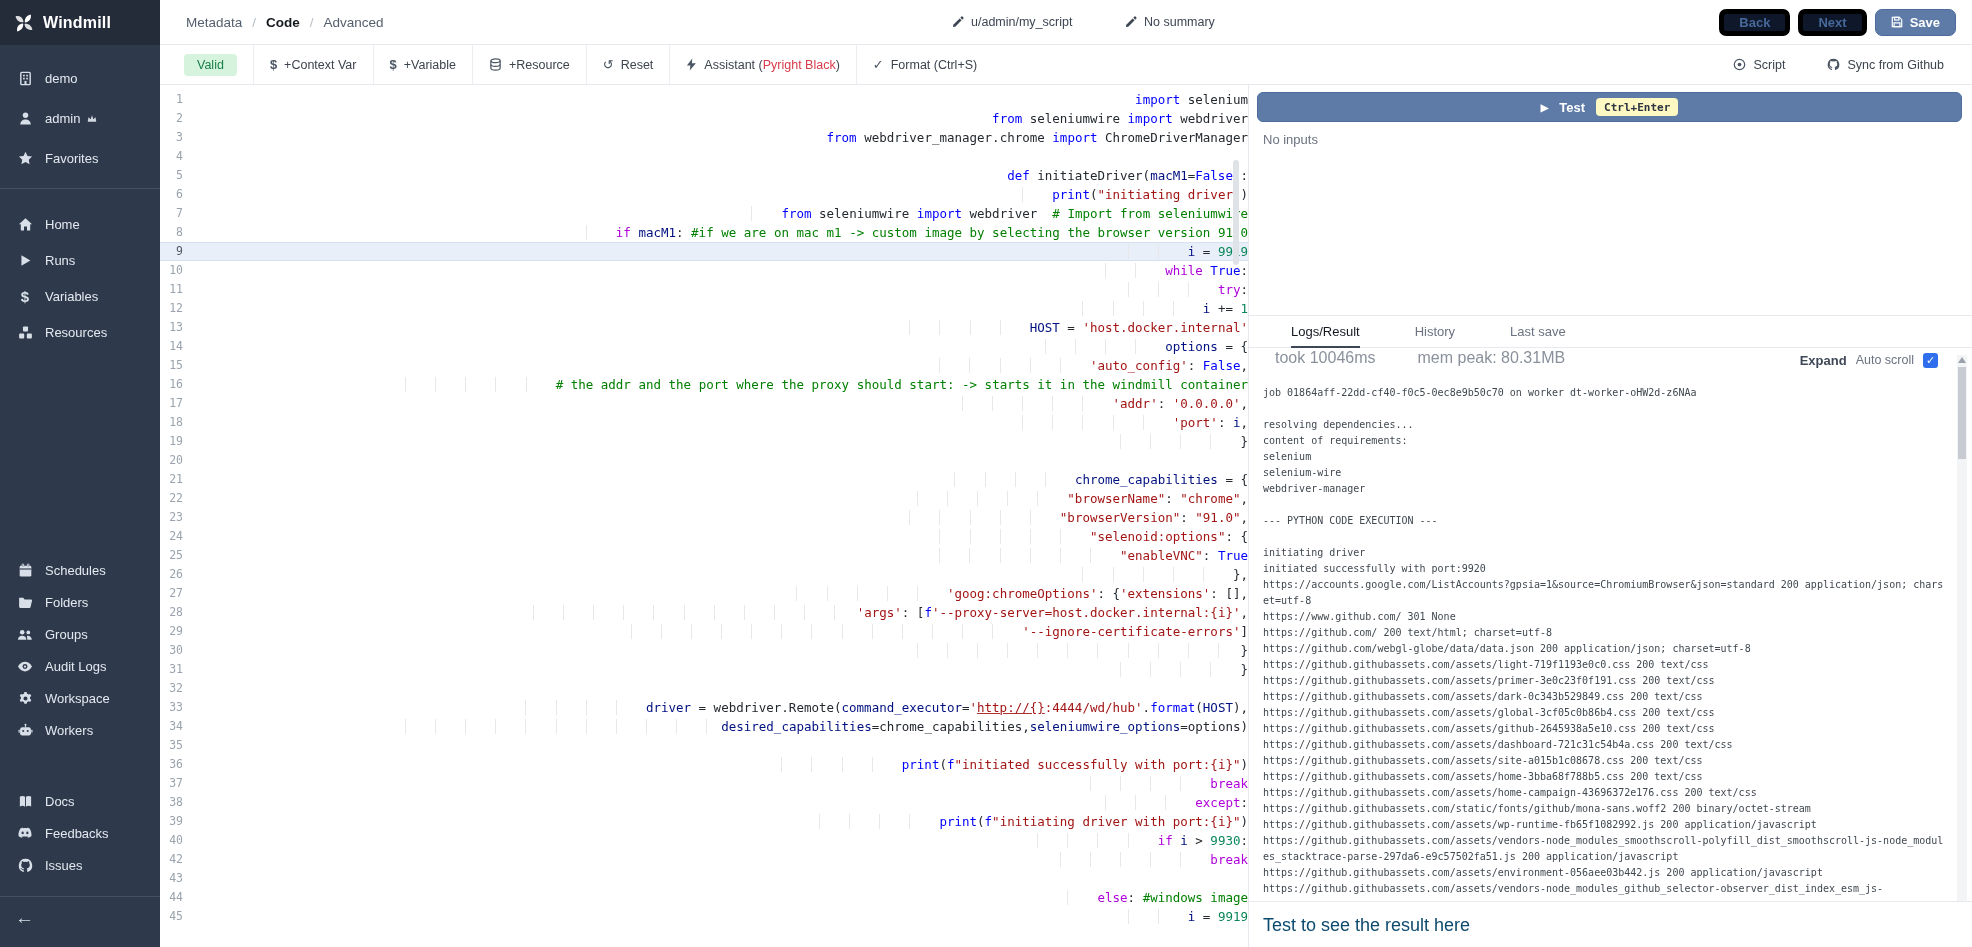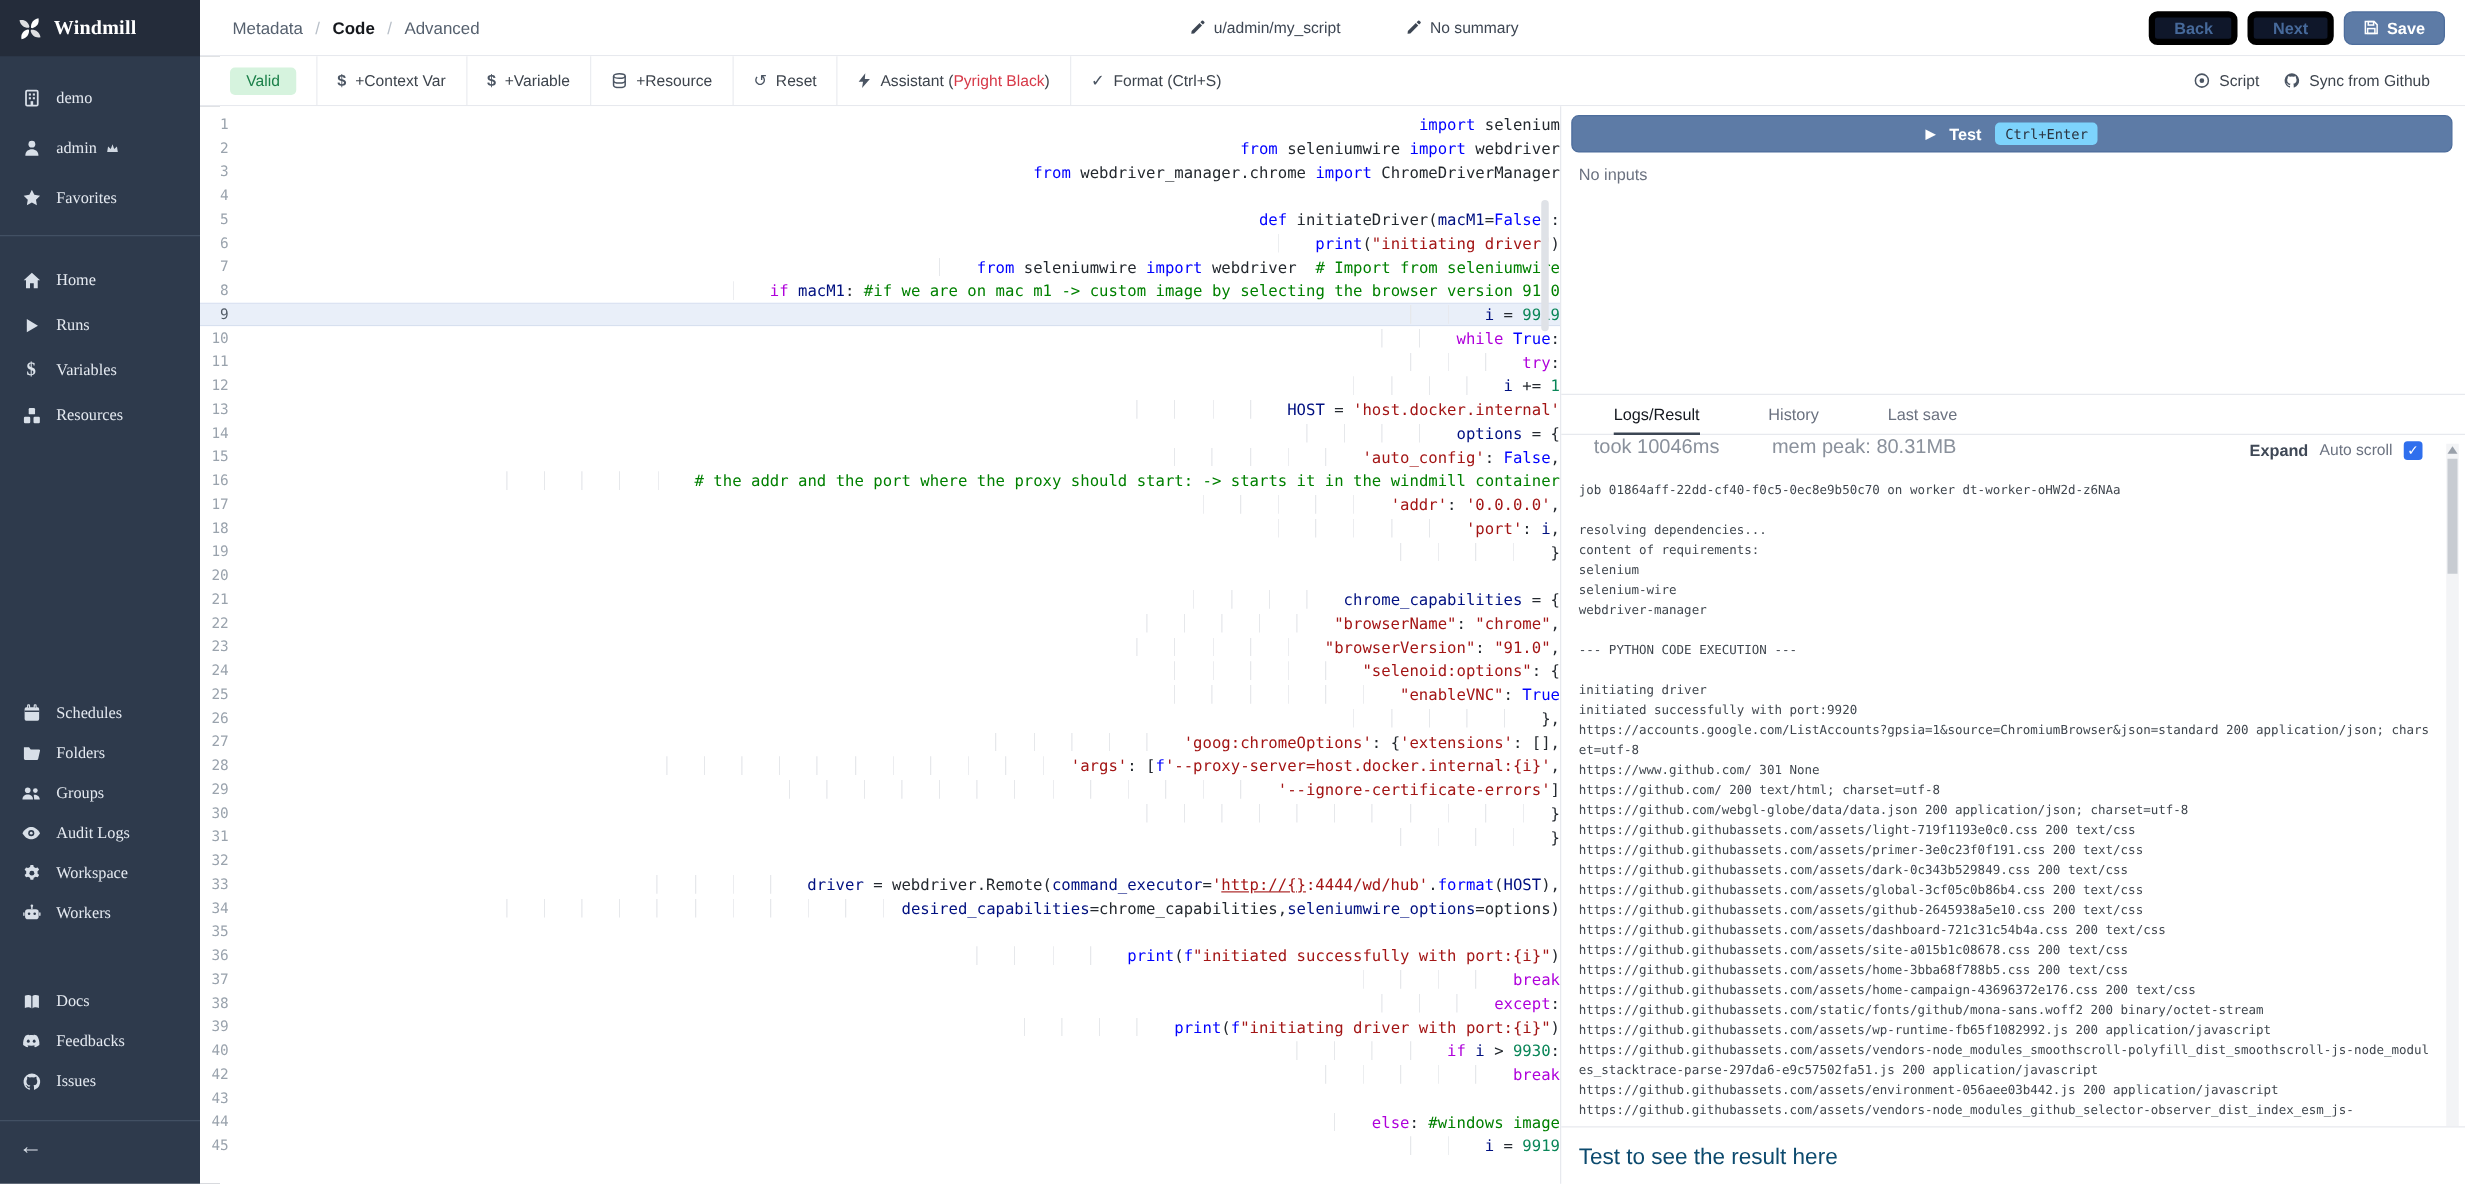--- a/index.html
+++ b/index.html
@@ -1,20 +1,20 @@
 <!DOCTYPE html>
 <html><head>
 <meta charset="utf-8">
 <style>
   * { margin:0; padding:0; box-sizing:border-box; }
   html,body { width:1972px; height:947px; }
   body { position:relative; overflow:hidden; background:#fff; font-family:"Liberation Sans",sans-serif; color:#1f2937; }
 
   
-  #sidebar { position:absolute; left:0; top:0; width:176px; height:947px; background:#2e3a4c;font-family:Liberation Serif, serif; }
+  #sidebar { position:absolute; left:0; top:0; width:176px; height:947px; background:#2e3a4c; }
   #sb-head { height:45px; background:#242c3a; display:flex; align-items:center; gap:8px; padding-left:13px; }
   #sb-head .logo-text { color:#fff; font-weight:700; font-size:16px; letter-spacing:.2px; }
   .sb-group { position:absolute; left:0; right:0; }
   .sb-item { display:flex; align-items:center; gap:11px; height:26px; margin-bottom:14px; padding-left:16px;
              font-size:13px; font-weight:500; color:#e4e9f0; cursor:pointer; }
   .sb-item .sb-ic { width:18px; display:flex; justify-content:center; align-items:center; }
   .g2 .sb-item { margin-bottom:10px; }
   .g3 .sb-item, .g4 .sb-item { margin-bottom:6px; }
   .sb-div { position:absolute; left:0; right:0; border-top:1px solid #425063; }
   .dollar-glyph { font-size:15px; font-weight:700; color:#dbe2ea; line-height:1; }
@@ -37,21 +37,21 @@
 
   
   #toolbar { position:absolute; left:160px; top:45px; width:1812px; height:40px; border-bottom:1px solid #e7e9ee;
              display:flex; align-items:center; background:#fff; }
   #valid-badge { margin-left:24px; margin-right:16px; background:#d6f3de; color:#1b8049; font-size:12.5px;
                  font-weight:500; padding:4px 13px; border-radius:4px; }
   .tb-btn { display:flex; align-items:center; gap:7px; height:39px; padding:0 16px; border-left:1px solid #ebedf1;
             font-size:12.5px; color:#3d444d; cursor:pointer; white-space:nowrap; }
   .tb-ic { font-size:13px; color:#4b5563; line-height:1; }
   .red { color:#d73a49; }
-  #toolbar-right { margin-left:auto; display:flex; gap:20px; padding-right:28px;padding-left:30px; }
+  #toolbar-right { margin-left:auto; display:flex; gap:42px; padding-right:28px;padding-left:30px; }
   .tb-link { display:flex; align-items:center; gap:7px; font-size:12.5px; color:#3d444d; cursor:pointer; }
 
   
   #editor { position:absolute; left:160px; top:85px; width:1088px; height:862px; overflow:hidden;
             padding-top:5px; font-family:"DejaVu Sans Mono",monospace; font-size:12.5px; background:#fff; }
   .cl { display:flex; height:19px; line-height:19px; white-space:pre; }
   .ln { flex:none; width:32px; text-align:right; padding-right:9px; color:#9aa3ad; font-size:11.5px; }
   .ct { flex:1;text-align:right; }
   .cl.hl { background:#e9eff9; box-shadow:inset 0 1px 0 #d7e0ef, inset 0 -1px 0 #d7e0ef; }
   .cl.hl .ln { color:#525b67; }
@@ -60,22 +60,22 @@
   .tk-m { color:#008000; } .tk-n { color:#098658; } .tk-v { color:#001080; } .tk-d { color:#24292f; }
   .tk-su { color:#a31515; text-decoration:underline; text-decoration-color:#b03030; }
   #ed-thumb { position:absolute; left:1233px; top:160px; width:6px; height:105px; background:#dfe2e7; border-radius:3px; }
 
   
   #rpanel { position:absolute; left:1248px; top:85px; width:724px; height:862px; border-left:1px solid #e7e9ee; background:#fff; }
   #test-btn { position:absolute; top:7px; left:8px; right:10px; height:30px; background:#5d7ba6; border:1px solid #4d6d9c;
               border-radius:6px; color:#fff; display:flex; align-items:center; justify-content:center; gap:11px;
               font-size:13px; font-weight:700; cursor:pointer; }
   #test-btn .tri { font-size:10px; }
-  .kbd { background:#7dd3fc; color:#2b3440; border-radius:4px; padding:2.5px 8px; font-family:"DejaVu Sans Mono",monospace;
-         font-size:11px; font-weight:400; }
+  .kbd { background:#fef9c3; color:#2b3440; border-radius:4px; padding:2.5px 8px; font-family:"DejaVu Sans Mono",monospace;
+         font-size:11px; font-weight:700; }
   #no-inputs { position:absolute; top:47px; left:14px; font-size:13px; color:#6b7280; }
   #tabs { position:absolute; top:230px; left:0; right:0; height:33px; border-top:1px solid #e7e9ee; border-bottom:1px solid #e7e9ee;
           display:flex; gap:27px; padding-left:14px; align-items:stretch; }
   .tab { display:flex; align-items:center; font-size:13px; color:#6b7280; position:relative; cursor:pointer;margin-left:28px; }
   .tab.active { color:#14181f; }
   .tab.active:after { content:""; position:absolute; left:0; right:0; bottom:-1px; height:2px; background:#3c4654; }
   #stats { position:absolute; top:264px; left:26px; display:flex; gap:42px; font-size:16px; color:#8a919c; align-items:flex-start; height:22px; }
   #stats-right { position:absolute; top:264px; right:34px; display:flex; gap:9px; align-items:center; height:22px; }
   #expand-lbl { font-size:13px; font-weight:700; color:#3f4856; cursor:pointer; }
   #autoscroll-lbl { font-size:12.5px; color:#6b7280; }

